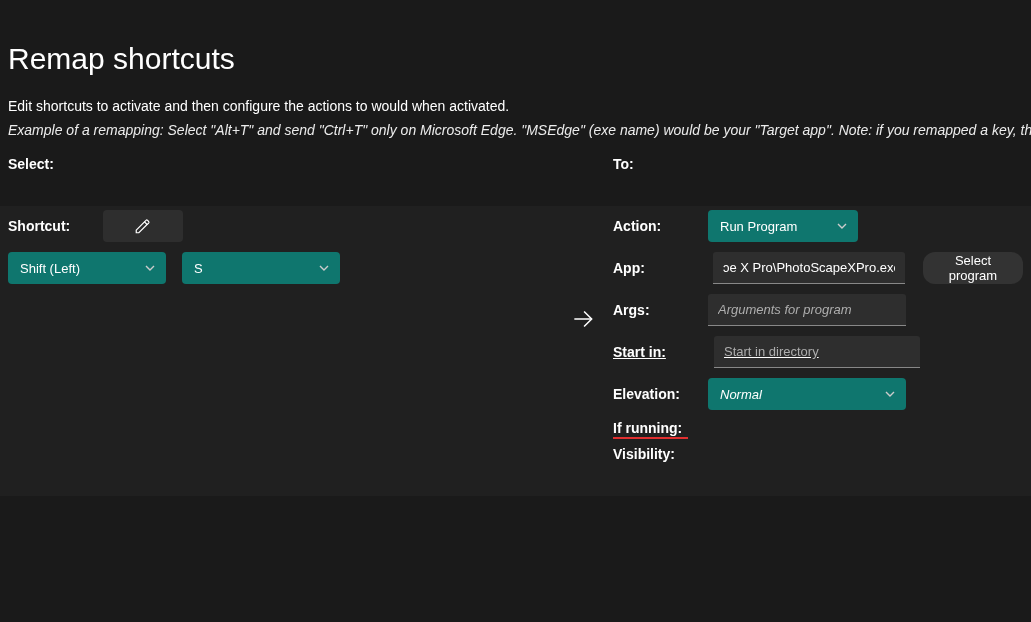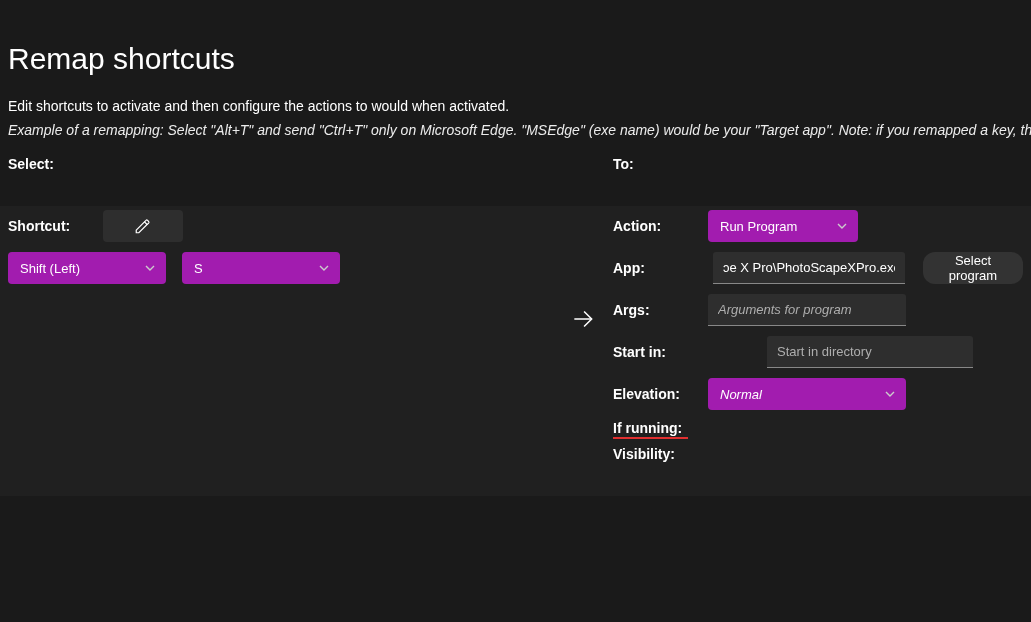--- a/index.html
+++ b/index.html
@@ -46,21 +46,21 @@
     .edit-btn {
       background: #2e2e2e;
       border: none;
       width: 80px; height: 32px;
       display: flex; align-items: center; justify-content: center;
       border-radius: 4px;
       cursor: pointer;
     }
     .key-row { display: flex; gap: 16px; margin-top: 10px; }
     .select {
-      background: #a21caf;
+      background: #0f766e;
       border: none;
       color: #fff;
       height: 32px;
       border-radius: 4px;
       padding: 0 30px 0 12px;
       font-size: 13px;
       appearance: none;
       position: relative;
       display: flex;
       align-items: center;
@@ -192,23 +192,23 @@
         <div class="row-label">App:</div>
         <input class="text-input" style="width: 192px; text-overflow: clip; direction: ltr;" value="ɔe X Pro\PhotoScapeXPro.exe">
         <button class="btn-sec">Select program</button>
       </div>
 
       <div class="row">
         <div class="row-label">Args:</div>
         <input class="text-input w200" placeholder="Arguments for program" style="">
       </div>
 
-      <div class="row" style="gap:18px;">
+      <div class="row" style="gap:6px;text-decoration:underline;">
         <div class="row-label">Start in:</div>
-        <input class="text-input" style="width: 206px; margin-left: 41px;" placeholder="Start in directory">
+        <input class="text-input" style="width: 206px;" placeholder="Start in directory">
       </div>
 
       <div class="row">
         <div class="row-label">Elevation:</div>
         <div class="select-wrap">
           <div class="select w200">
             <span>Normal</span>
           </div>
           <span class="chev">
             <svg class="icon" width="12" height="12" viewBox="0 0 12 12" fill="none" stroke="#ccc" stroke-width="1.4">

